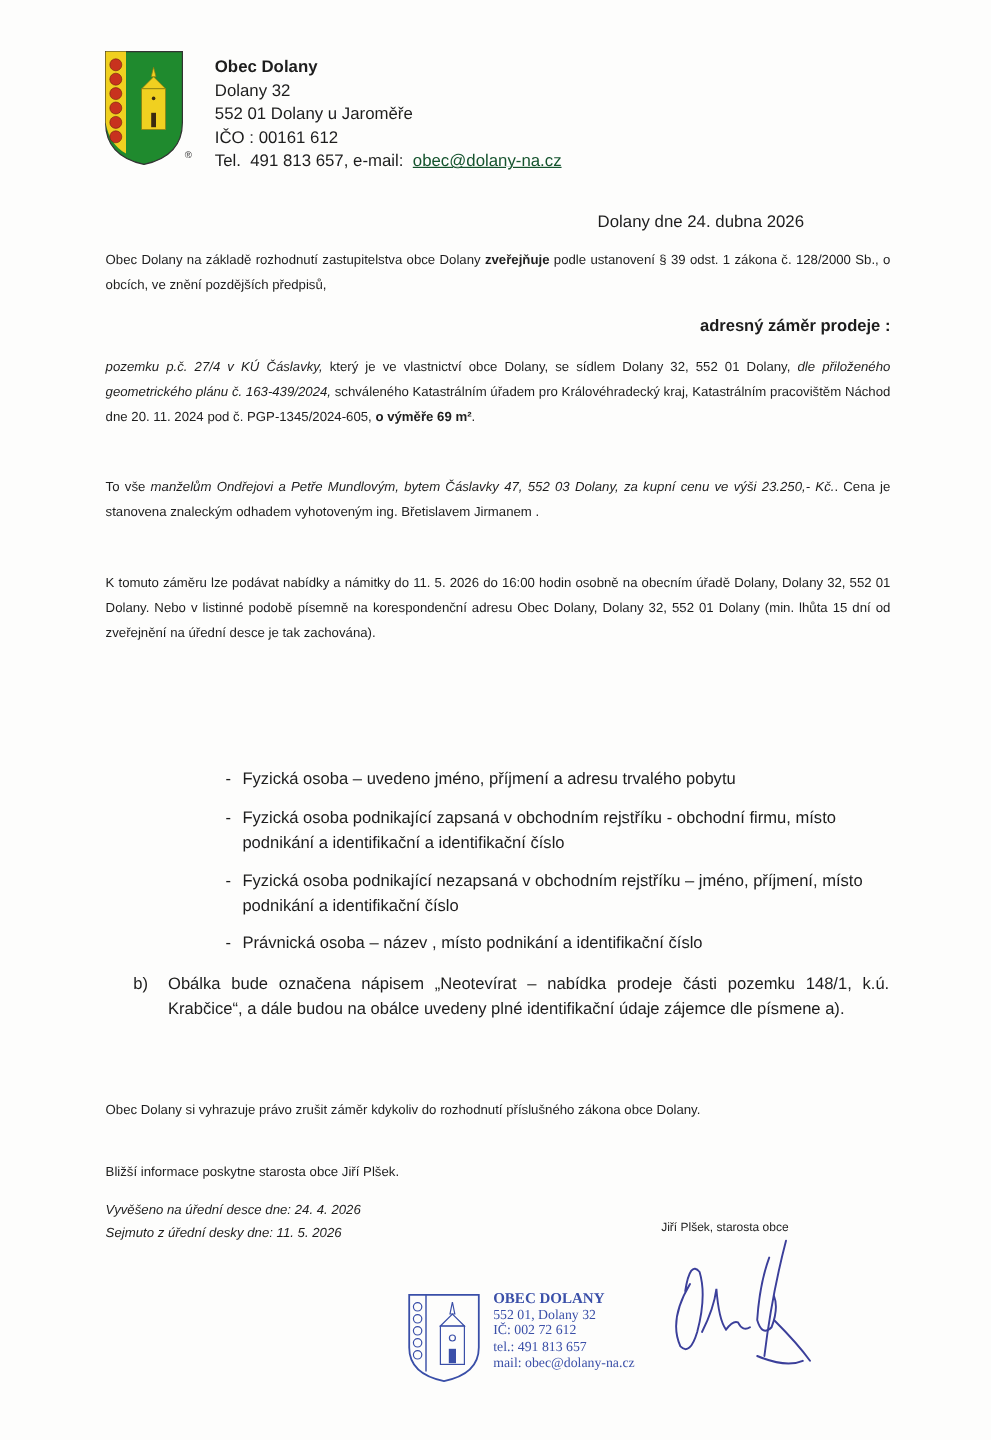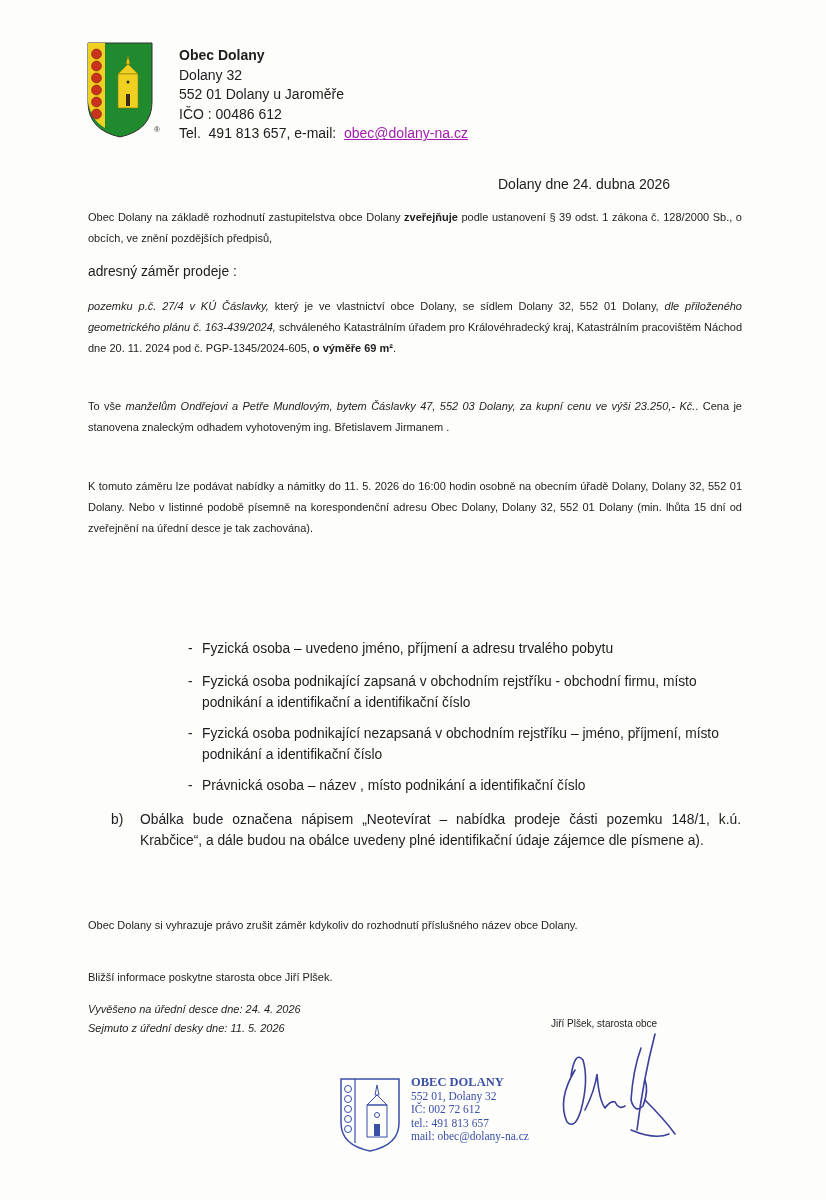--- a/index.html
+++ b/index.html
@@ -3,25 +3,25 @@
   <meta charset="utf-8">
   <style>
     html, body { margin: 0; padding: 0; background: #ffffff; }
     body { width: 826px; height: 1200px; position: relative; overflow: hidden;
       font-family: "Liberation Sans", sans-serif; color: #1d1d1d; font-size: 13.6px; }
     .page { position: absolute; left: 0; top: 0; width: 826px; height: 1200px; background: #fdfdfc; }
     .abs { position: absolute; }
     .header-logo { left: 87px; top: 42px; width: 66px; height: 96px; }
     .header-text { left: 179px; top: 46px; line-height: 19.6px; font-size: 14px; color: #1d1d1d; }
     .header-text .org { font-weight: bold; }
-    .header-text a { color: #a21caf; text-decoration: underline; }
+    .header-text a { color: #14532d; text-decoration: underline; }
     .tm { left: 154px; top: 125px; font-size: 8px; color: #333; }
     .date { left: 498px; top: 176px; font-size: 14px; }
     .para { left: 88px; width: 654px; line-height: 21px; text-align: justify; font-size: 11px; }
-    .center { left: 88px; width: 654px; text-align: left; font-weight: normal; font-size: 13.8px; }
+    .center { left: 88px; width: 654px; text-align: right; font-weight: bold; font-size: 13.8px; }
     .list-a { left: 111px; width: 630px; line-height: 21px; font-size: 13.8px; }
     .list-a .lbl { display: inline-block; width: 29px; }
     .dash-item { left: 202px; width: 540px; line-height: 21px; font-size: 13.8px; }
     .dash-item .dash { position: absolute; left: -14px; top: 0; }
     .list-b { left: 111px; width: 630px; line-height: 21px; text-align: justify; font-size: 13.8px; }
     .list-b .lbl { position: absolute; left: 0; top: 0; }
     .list-b .txt { margin-left: 29px; display: block; }
     .italic { font-style: italic; }
     .bi { font-weight: normal; font-style: italic; }
     .b { font-weight: bold; }
@@ -53,21 +53,21 @@
     </g>
     <rect x="39" y="52" width="4" height="12" fill="#3a2a10"></rect>
     <circle cx="41" cy="40" r="1.5" fill="#3a2a10"></circle>
   </svg>
   <span class="abs tm">®</span>
 
   <div class="abs header-text">
     <div class="org">Obec Dolany</div>
     <div>Dolany 32</div>
     <div>552 01  Dolany u Jaroměře</div>
-    <div>IČO : 00486 612</div>
+    <div>IČO : 00161 612</div>
     <div><span style="white-space:pre">Tel.  491 813 657, e-mail:  </span><a>obec@dolany-na.cz</a></div>
   </div>
 
   <div class="abs date">Dolany dne 24. dubna 2026</div>
 
   <div class="abs para" style="top:207px"><span>Obec Dolany na základě rozhodnutí zastupitelstva obce Dolany </span><span class="b">zveřejňuje</span><span> podle ustanovení § 39 odst. 1 zákona č. 128/2000 Sb., o obcích, ve znění pozdějších předpisů,</span></div>
 
   <div class="abs center" style="top:264px">adresný záměr prodeje :</div>
 
   <div class="abs para" style="top:296px"><span class="bi">pozemku p.č. 27/4 v KÚ Čáslavky,</span><span> který je ve vlastnictví obce Dolany, se sídlem Dolany 32, 552 01 Dolany, </span><span class="bi">dle přiloženého geometrického plánu č. 163-439/2024,</span><span> schváleného Katastrálním úřadem pro Královéhradecký kraj, Katastrálním pracovištěm Náchod dne 20. 11. 2024 pod č. PGP-1345/2024-605, </span><span class="b">o výměře 69 m²</span><span>.</span></div>
@@ -81,21 +81,21 @@
   <div class="abs dash-item" style="top:638px"><span class="dash">-</span><span>Fyzická osoba – uvedeno jméno, příjmení a adresu trvalého pobytu</span></div>
   <div class="abs dash-item" style="top:671px"><span class="dash">-</span><span>Fyzická osoba podnikající zapsaná v obchodním rejstříku - obchodní firmu, místo podnikání a identifikační a identifikační číslo</span></div>
   <div class="abs dash-item" style="top:723px"><span class="dash">-</span><span>Fyzická osoba podnikající nezapsaná v obchodním rejstříku – jméno, příjmení, místo podnikání a identifikační číslo</span></div>
   <div class="abs dash-item" style="top:775px"><span class="dash">-</span><span>Právnická osoba – název , místo podnikání a identifikační číslo</span></div>
 
   <div class="abs list-b" style="top:809px">
       <span class="lbl">b)</span>
       <span class="txt">Obálka bude označena nápisem „Neotevírat – nabídka prodeje části pozemku 148/1, k.ú. Krabčice“, a dále budou na obálce uvedeny plné identifikační údaje zájemce dle písmene a).</span>
     </div>
 
-  <div class="abs para" style="top:915px">Obec Dolany si vyhrazuje právo zrušit záměr kdykoliv do rozhodnutí příslušného název obce Dolany.</div>
+  <div class="abs para" style="top:915px">Obec Dolany si vyhrazuje právo zrušit záměr kdykoliv do rozhodnutí příslušného zákona obce Dolany.</div>
   <div class="abs para" style="top:967px">Bližší informace poskytne starosta obce Jiří Plšek.</div>
 
   <div class="abs para italic" style="top:999px">Vyvěšeno na úřední desce dne: 24. 4. 2026</div>
   <div class="abs para italic" style="top:1018px">Sejmuto z úřední desky dne: 11. 5. 2026</div>
 
   <div class="abs signature-name">Jiří Plšek, starosta obce</div>
 
   <svg class="abs" style="left:339px;top:1077px;width:62px;height:76px" viewBox="0 0 62 76">
     <path d="M2 2 H60 V46 Q60 68 31 74 Q2 68 2 46 Z" fill="none" stroke="#3a4fa8" stroke-width="1.5"></path>
     <line x1="16" y1="2" x2="16" y2="66" stroke="#3a4fa8" stroke-width="1.2"></line>

